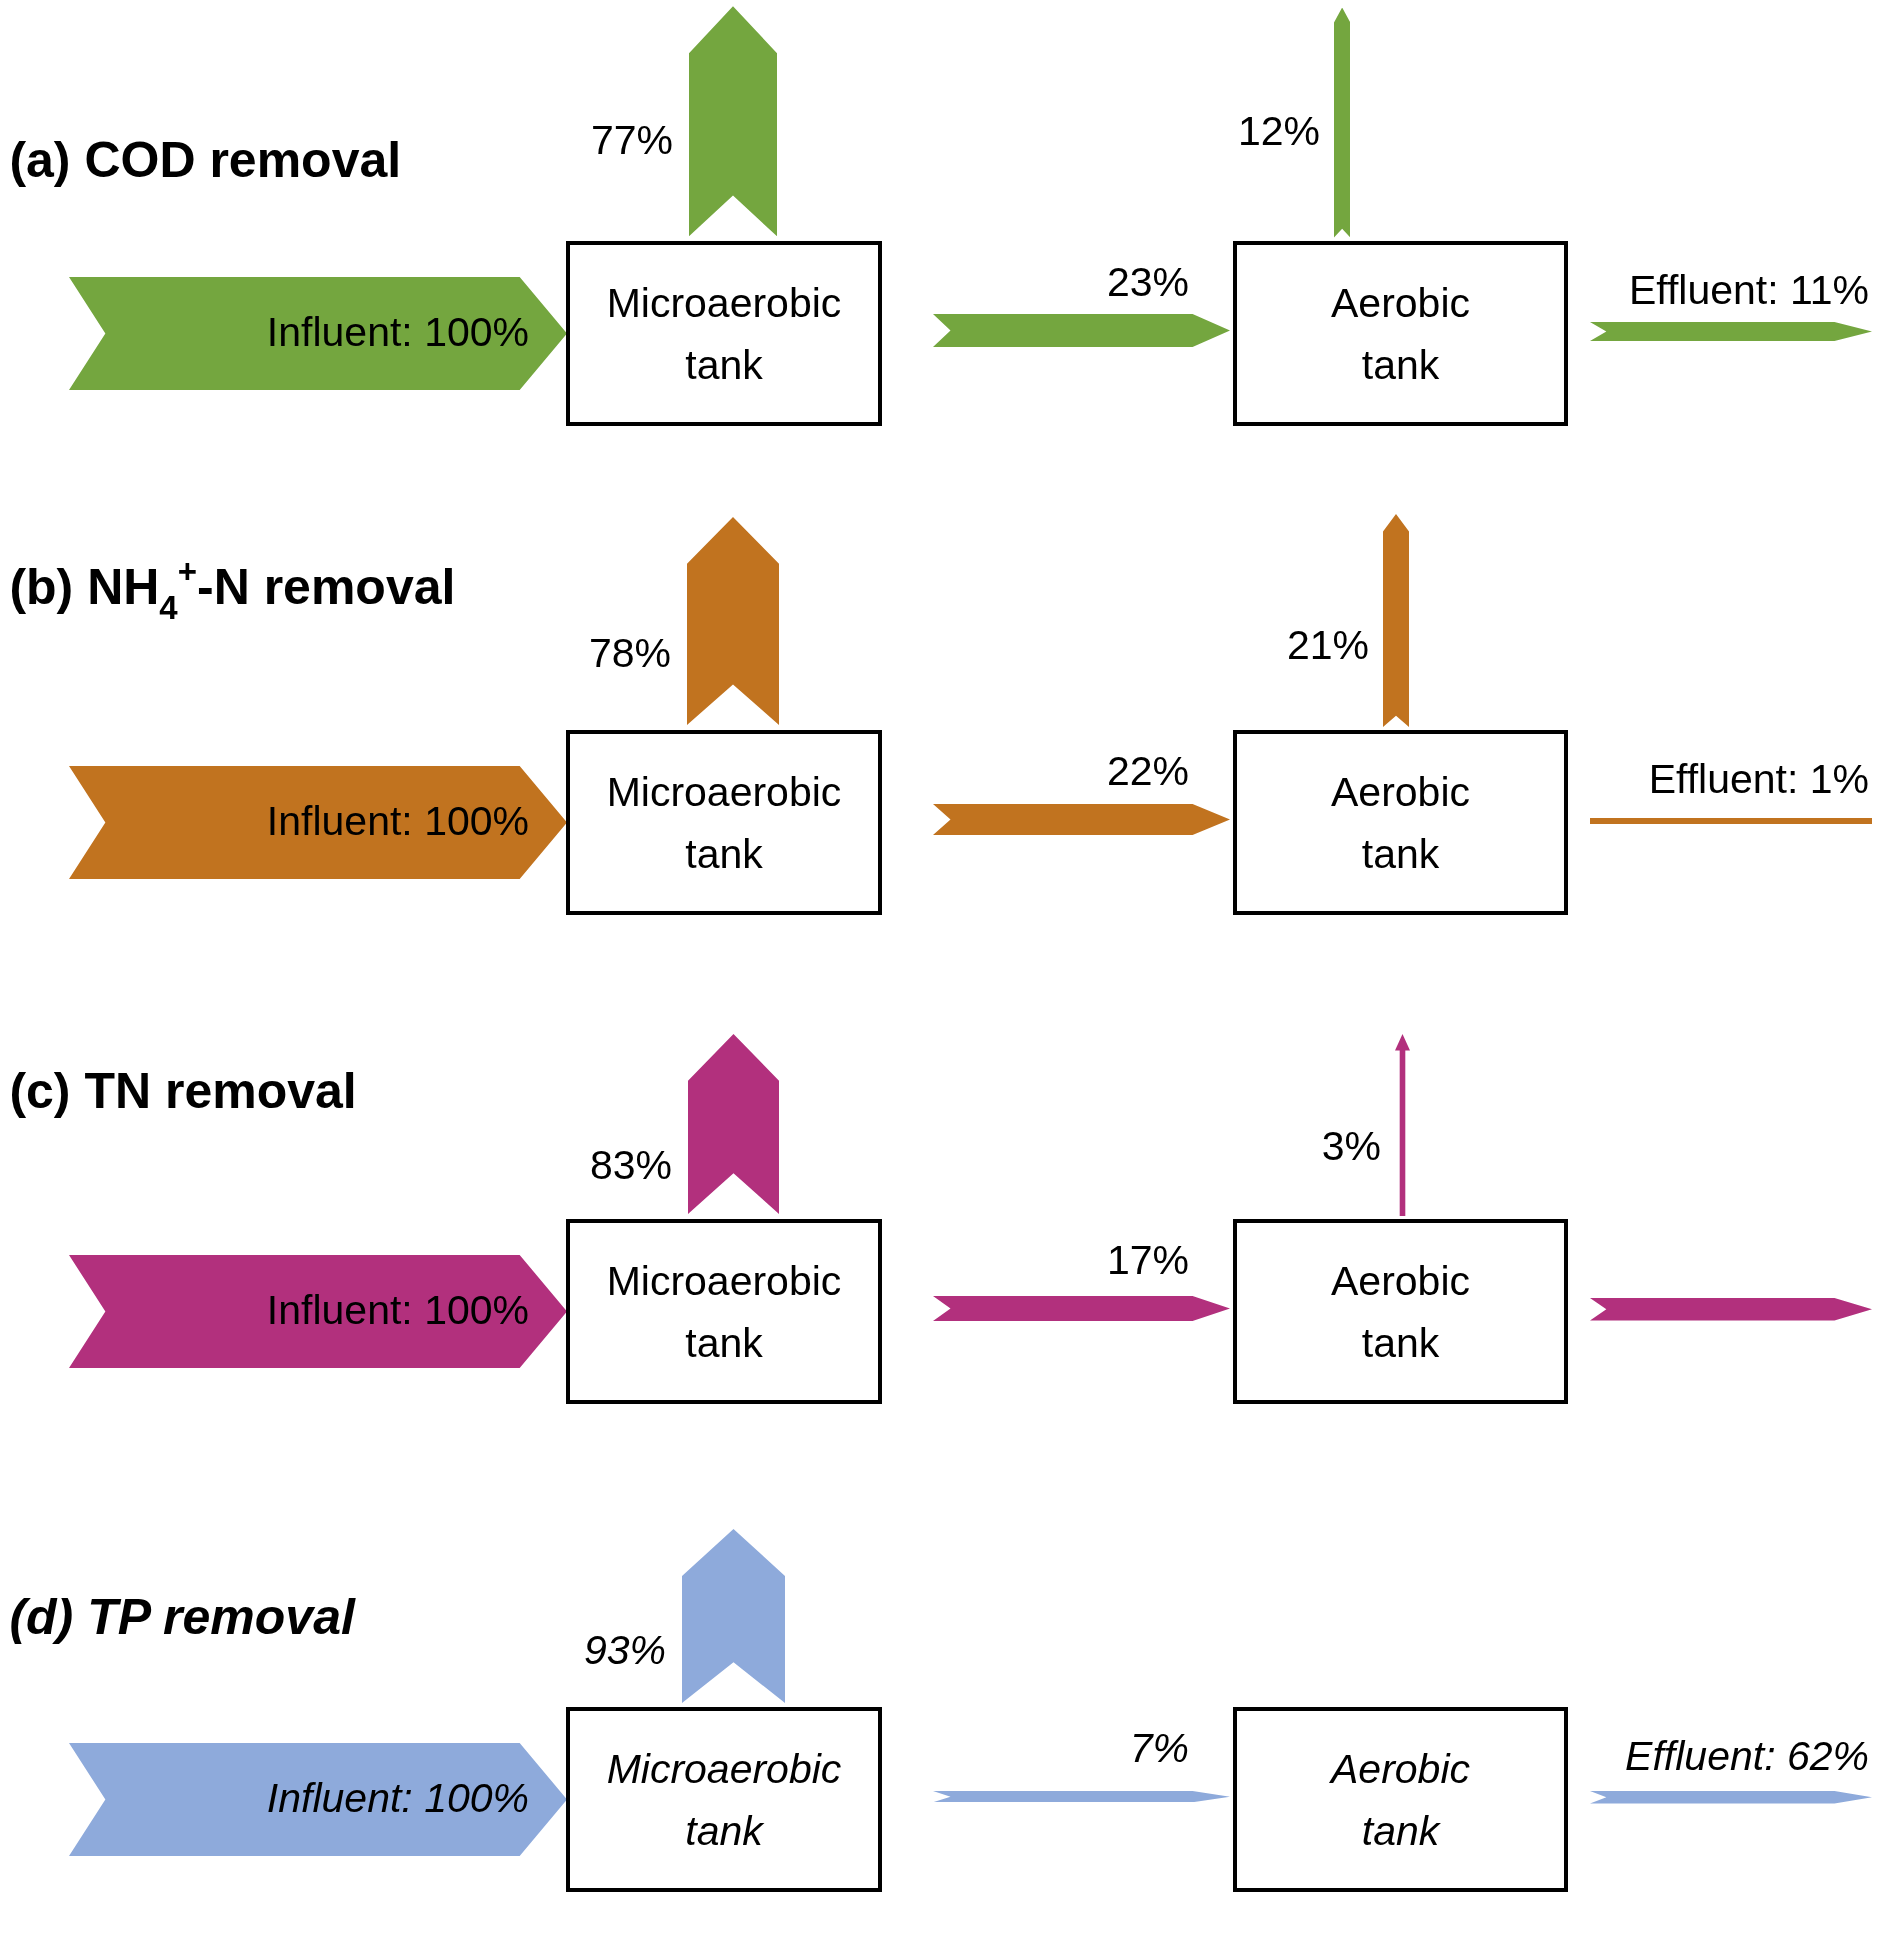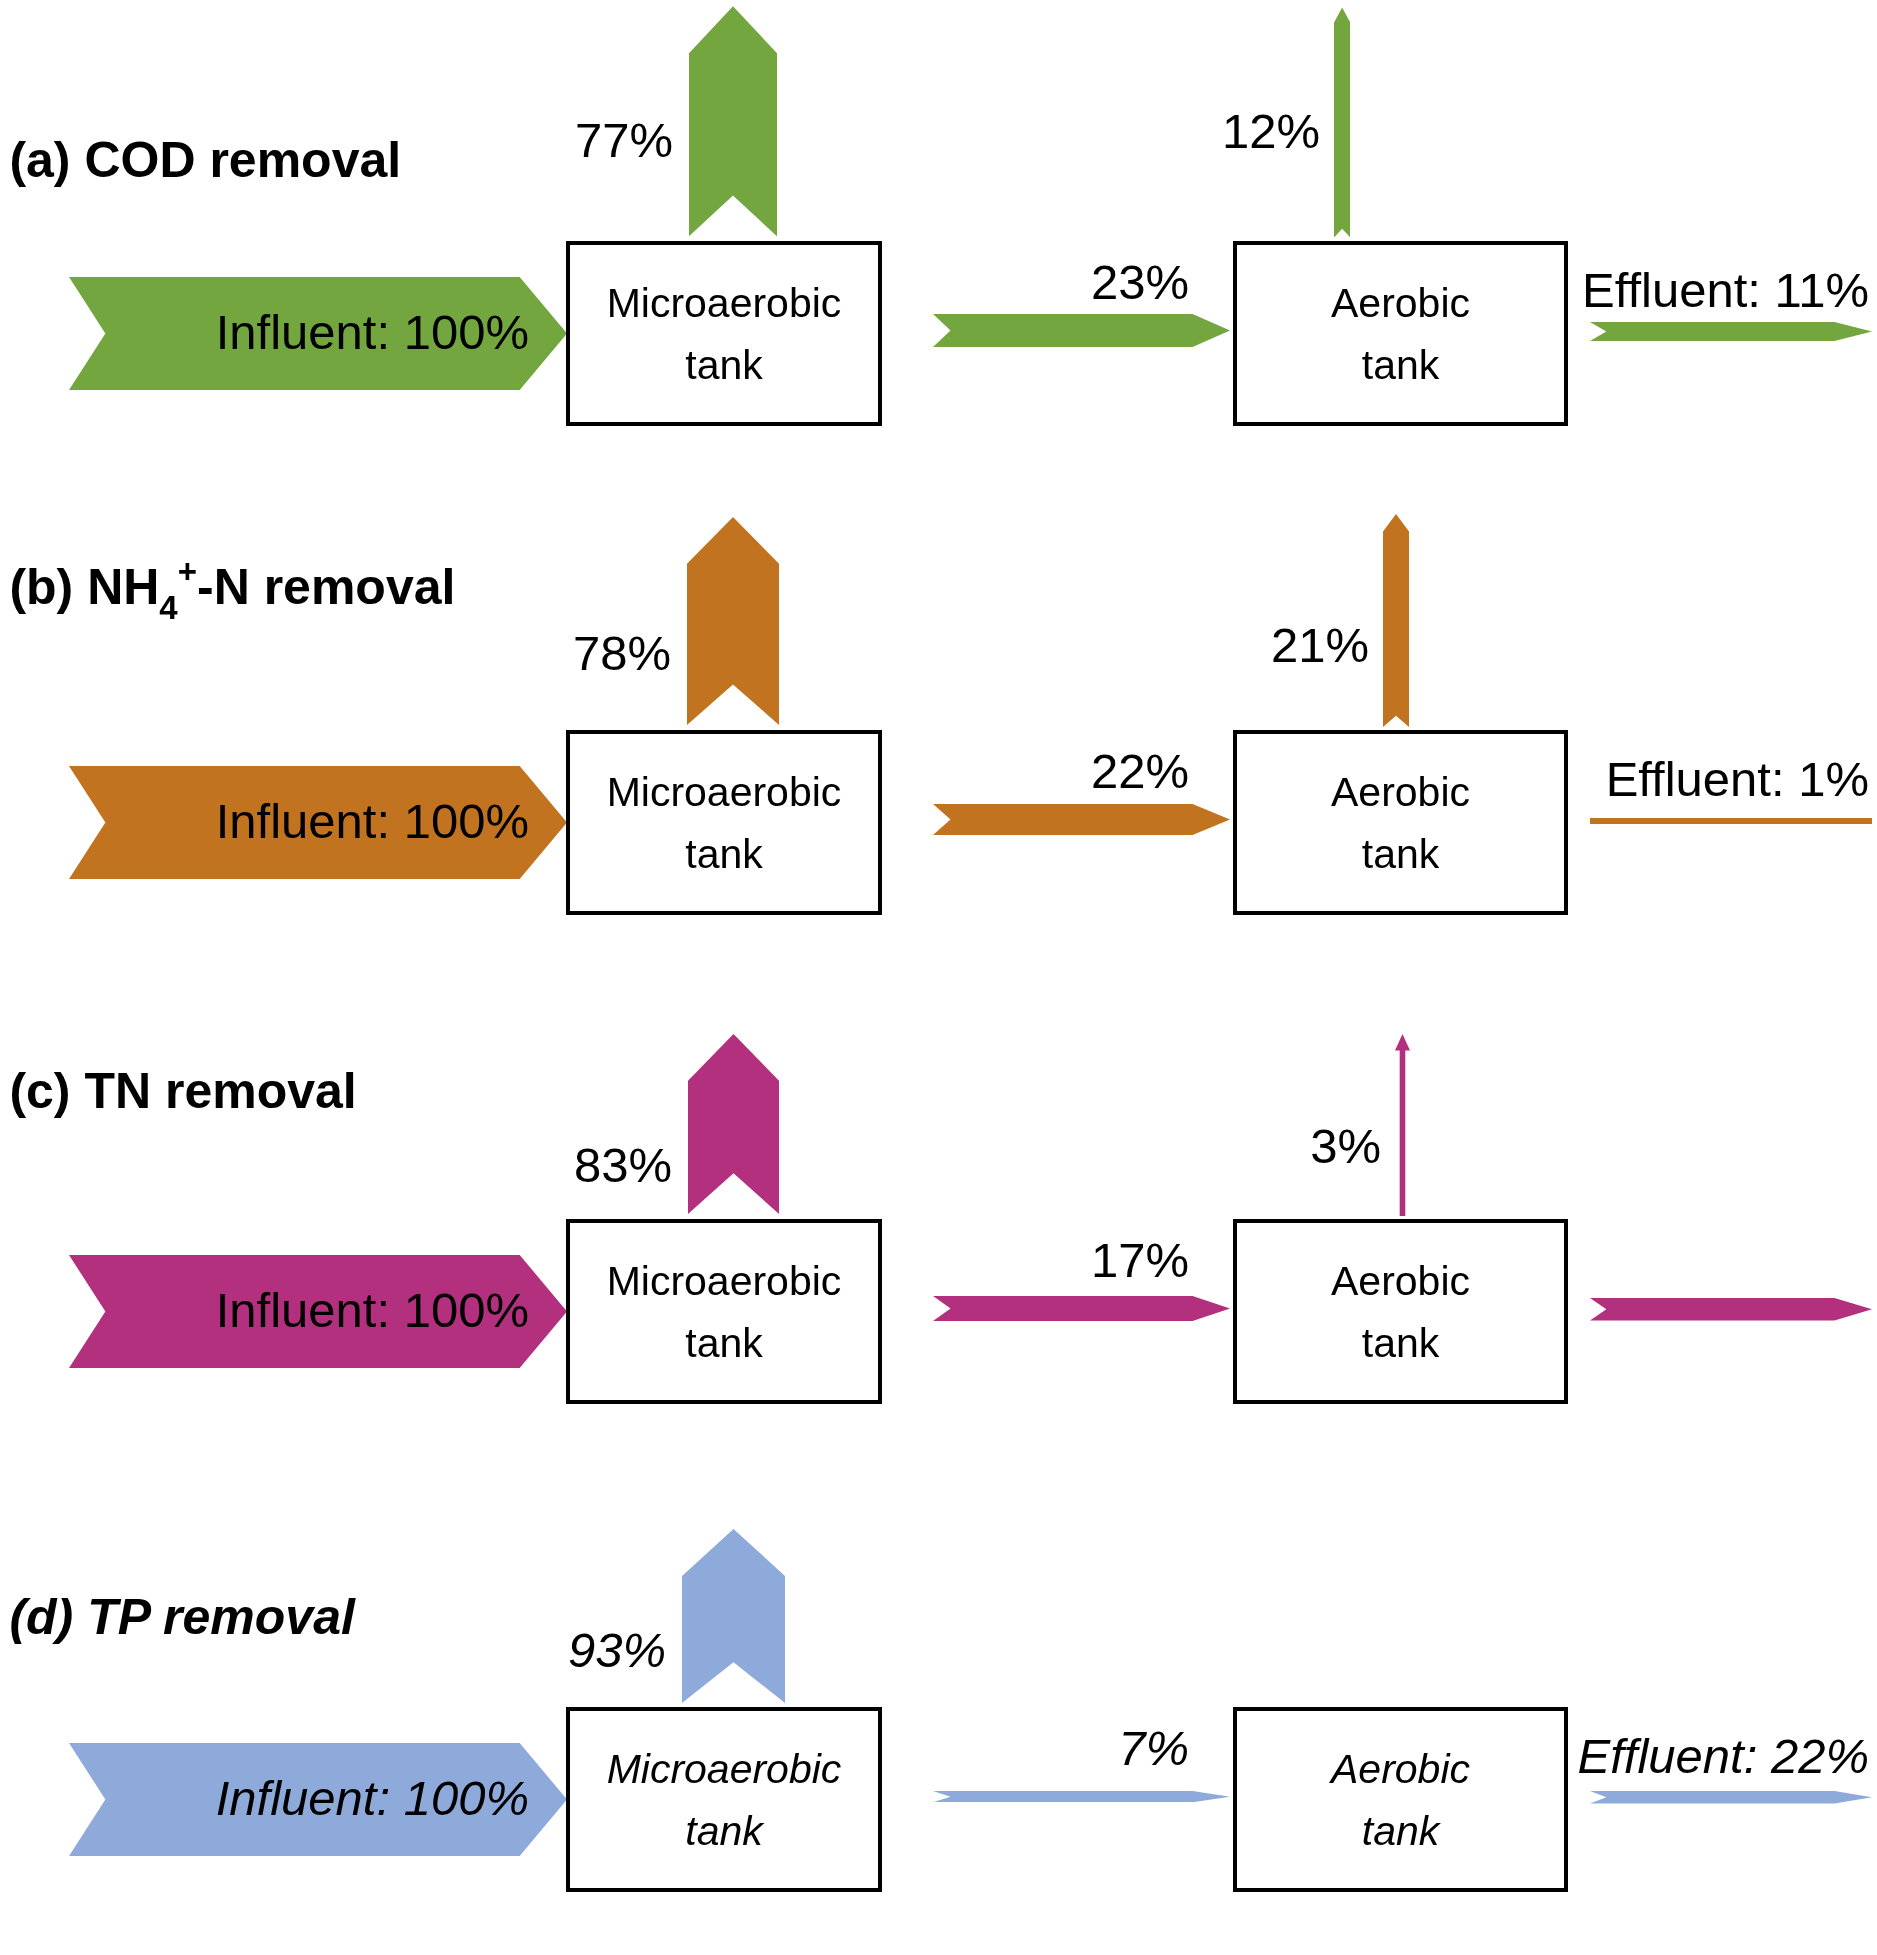--- a/index.html
+++ b/index.html
@@ -5,21 +5,21 @@
   html,body{margin:0;padding:0;background:#ffffff;}
   body{width:1878px;height:1955px;position:relative;overflow:hidden;
        font-family:"Liberation Sans", sans-serif;color:#000;}
   .stage{position:absolute;left:0;top:0;width:1878px;height:1955px;}
   .panel{position:absolute;left:0;width:1672px;height:489px;}
   .ptitle{position:absolute;left:9.4px;font-size:50px;font-weight:bold;
           white-space:nowrap;letter-spacing:0px;}
   .ptitle sub{font-size:33px;position:relative;top:3.8px;line-height:0;}
   .ptitle sup{font-size:33px;position:relative;top:-3.8px;line-height:0;}
   .arrow{position:absolute;background:var(--accent);}
-  .lbl{position:absolute;font-size:49px;line-height:41px;white-space:nowrap;}
+  .lbl{position:absolute;font-size:41px;line-height:41px;white-space:nowrap;}
   .lbl.center{text-align:right;}
   .lbl.right{text-align:right;}
   .tankbox{position:absolute;width:316px;height:185px;border:4.4px solid #000;
            box-sizing:border-box;background:#fff;display:flex;flex-direction:column;
            justify-content:center;align-items:center;font-size:41px;line-height:62px;}
   .tankbox.t2{width:335px;}
   
 </style>
 </head>
 <body style="background: rgb(255, 255, 255);">
@@ -146,17 +146,17 @@
                 clip-path:polygon(0 0,87.4% 0,100% 50%,87.4% 100%,0 100%,5.9% 50%);"></div>
     <div class="lbl center" style="left:939px;top:262px;width:250px;">7%</div>
 
     <div class="tankbox t2" style="left:1233px;top:241px;">
       <span>Aerobic</span>
       <span>tank</span>
     </div>
 
     <div class="arrow" style="left:1590px;top:325px;width:282px;height:12.5px;
                 clip-path:polygon(0 0,86.7% 0,100% 50%,86.7% 100%,0 100%,5.8% 50%);"></div>
-    <div class="lbl right" style="left:1493px;top:270px;width:376px;">Effluent: 22%</div>
+    <div class="lbl right" style="left:1493px;top:270px;width:376px;">Effluent: 62%</div>
   </section>
 
 </div>
 
 
 </body></html>

